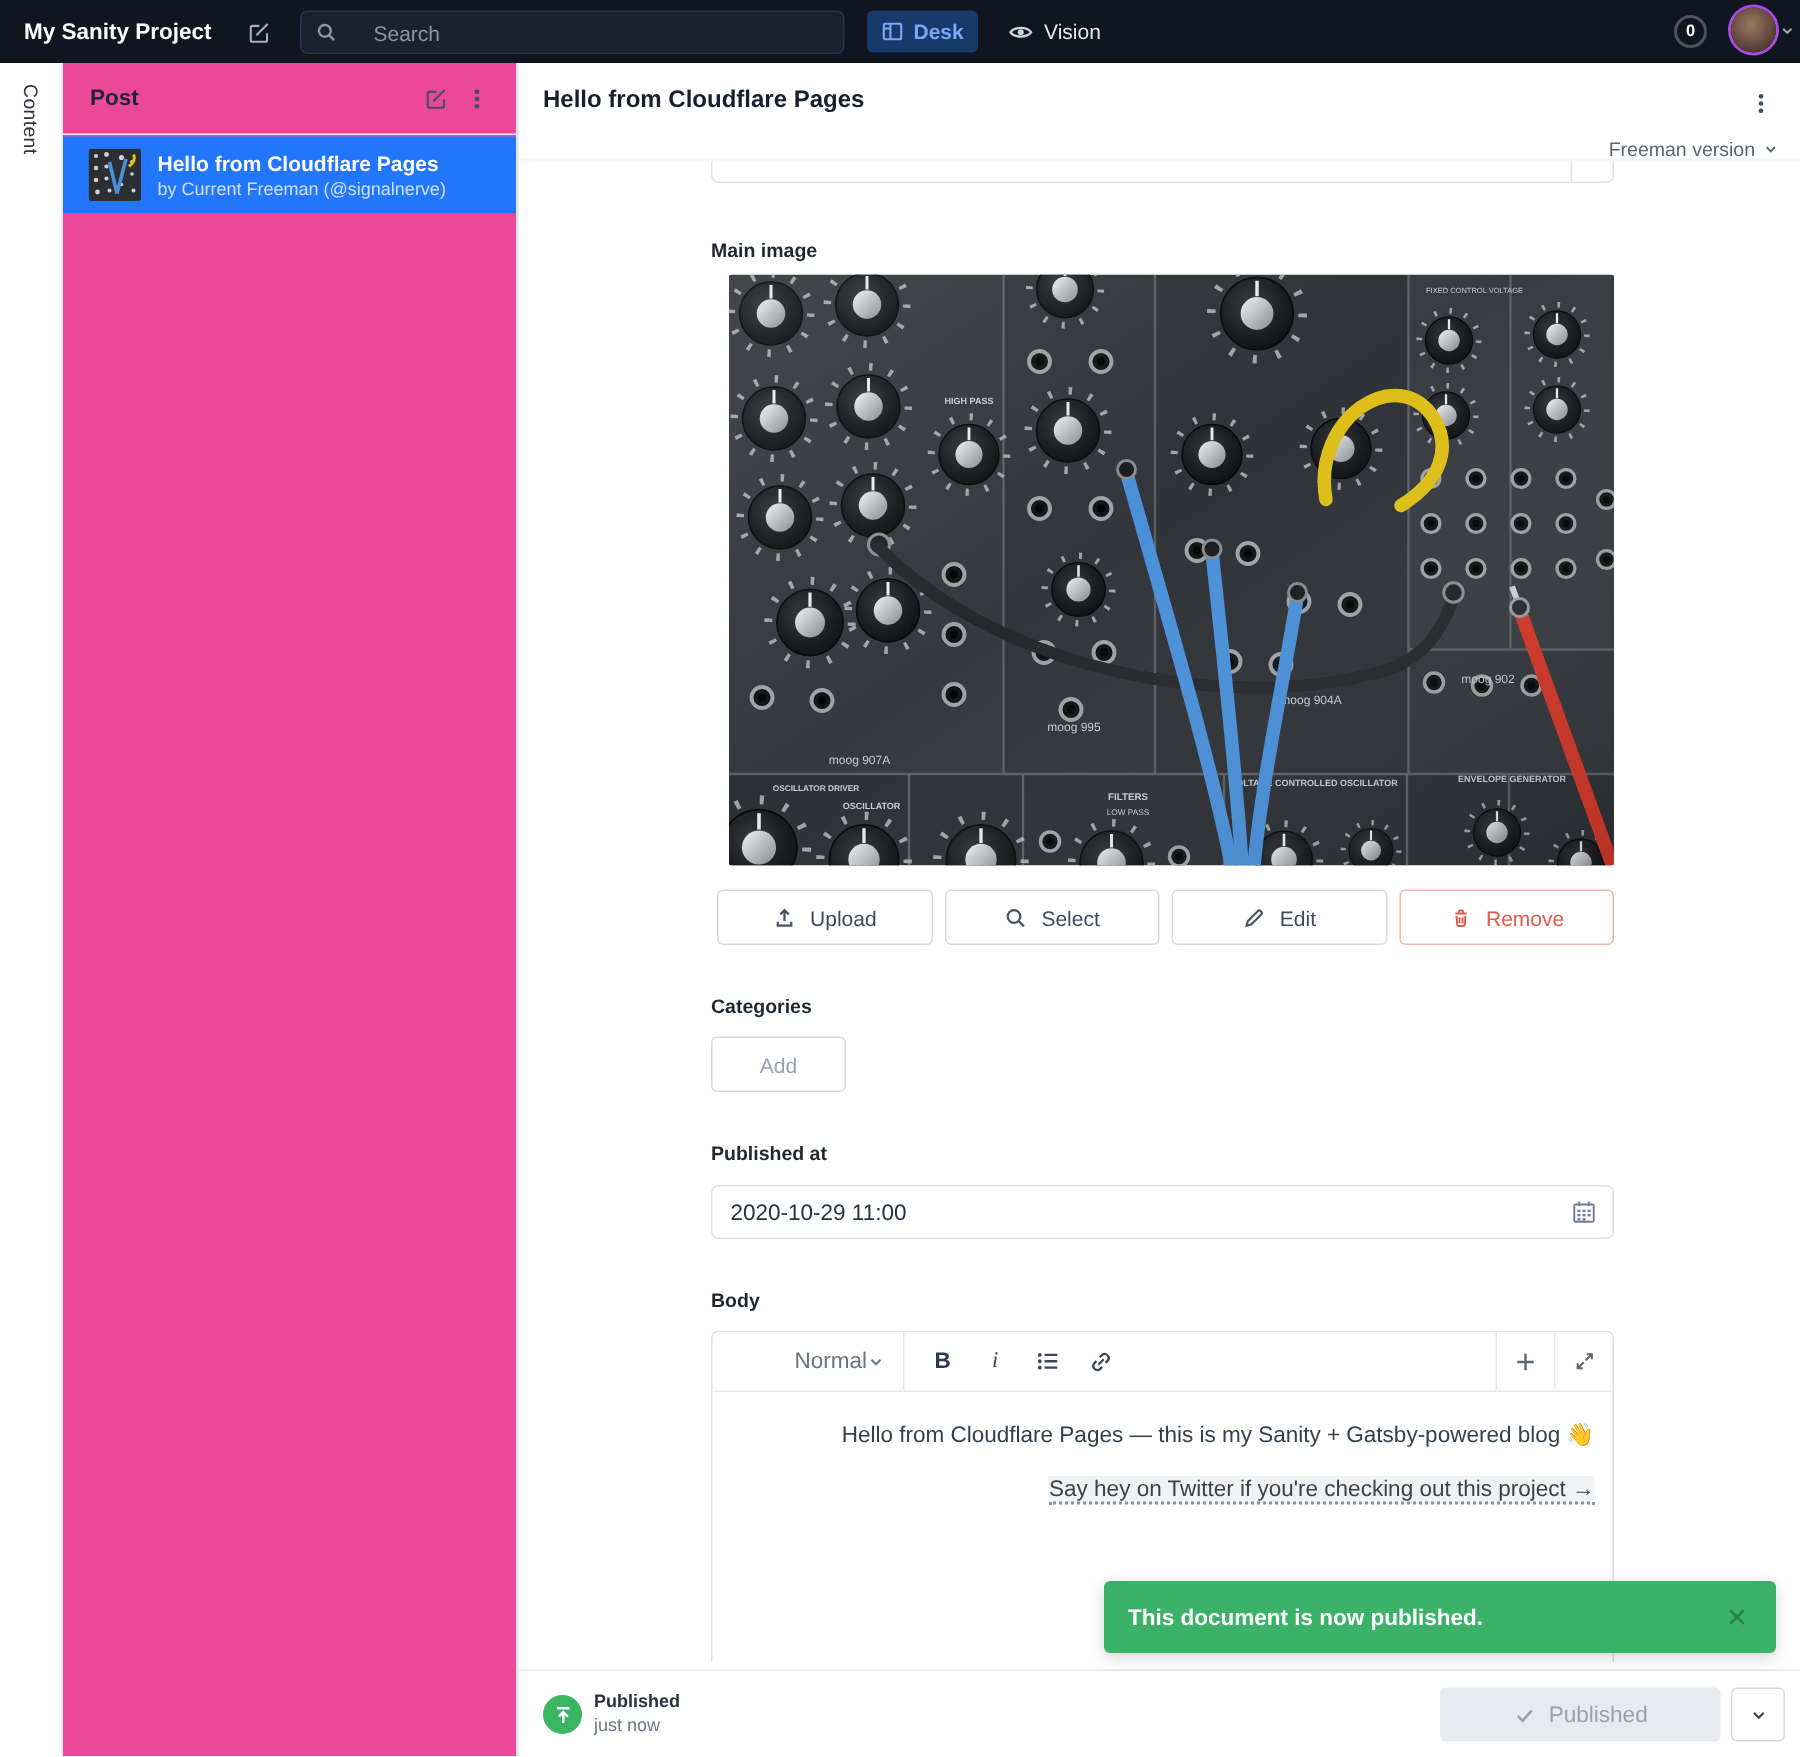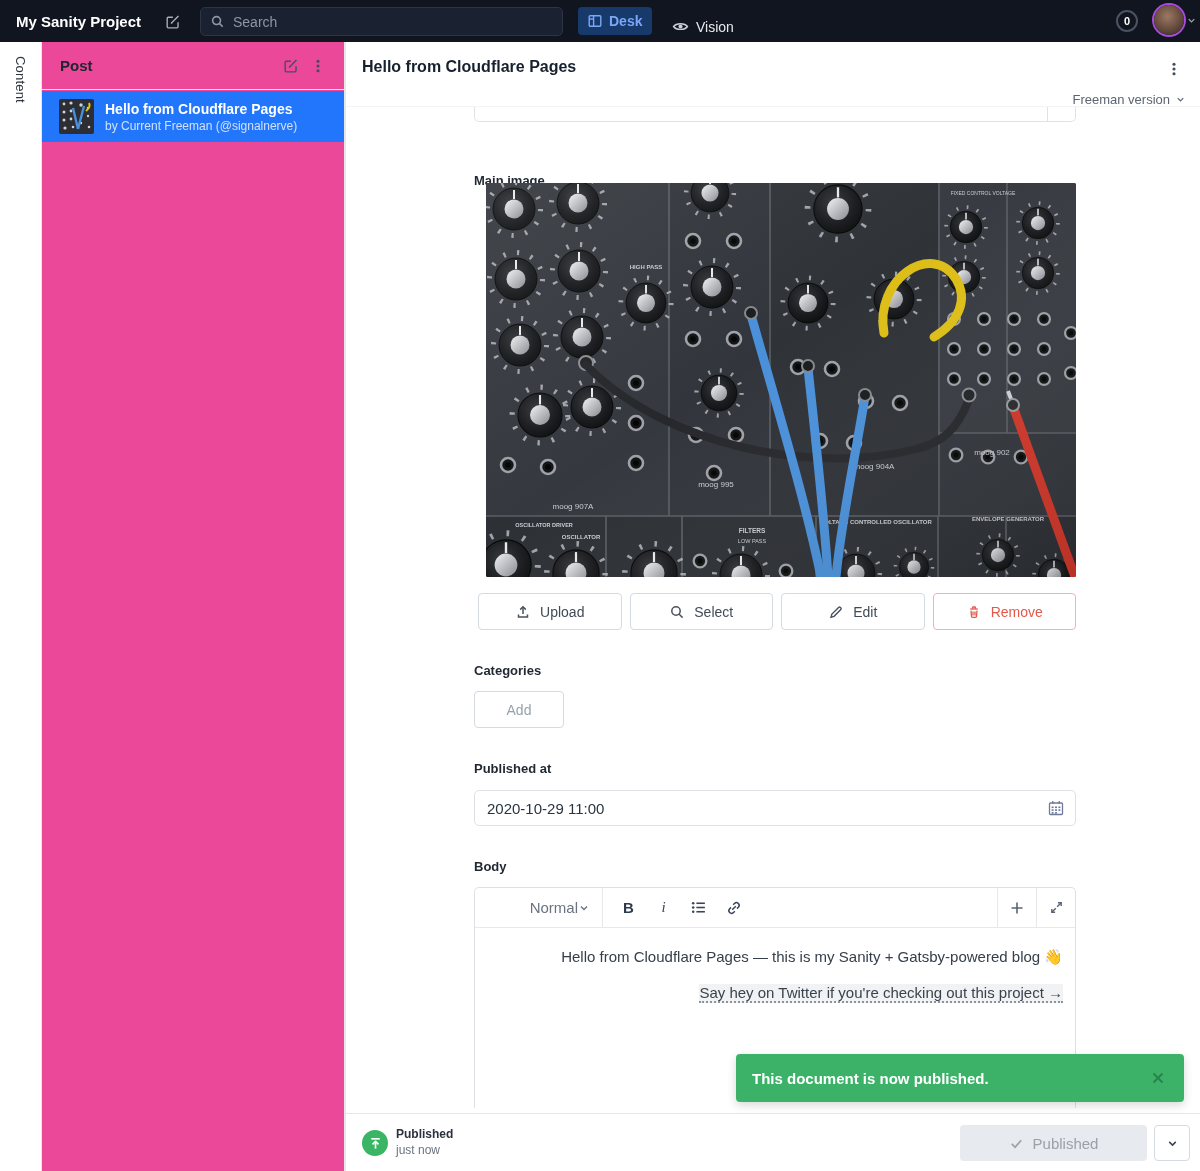--- a/index.html
+++ b/index.html
@@ -5,25 +5,25 @@
   * { margin:0; padding:0; box-sizing:border-box; }
   html,body { background:#fff; }
   body { font-family:"Liberation Sans", sans-serif; }
   .app { position:relative; width:1200px; height:1171px; overflow:hidden; background:#fff; }
 
   
   .topbar { position:absolute; top:0; left:0; width:1200px; height:42px; background:#10151f; display:flex; align-items:center; z-index:40; }
   .project-name { color:#fff; font-size:15px; font-weight:700; margin-left:16px; white-space:nowrap; }
   .tb-compose { margin-left:18px; width:26px; height:26px; display:flex; align-items:center; justify-content:center; cursor:pointer; }
   .searchbox { position:absolute; left:200px; top:7px; width:363px; height:29px; background:#1a2130; border:1px solid #2c3445; border-radius:5px; display:flex; align-items:center; padding:0 9px; }
-  .searchbox input { background:transparent; border:none; outline:none; color:#c4b5fd; font-size:14px; margin-left:8px; width:300px; font-family:"Liberation Sans",sans-serif; }
+  .searchbox input { background:transparent; border:none; outline:none; color:#c4b5fd; font-size:14px; margin-left:24px; width:300px; font-family:"Liberation Sans",sans-serif; }
   .searchbox input::placeholder { color:#8d96a8; }
   .tb-tab { position:absolute; top:7px; height:28px; display:flex; align-items:center; gap:7px; padding:0 10px; border-radius:4px; font-size:14px; cursor:pointer; }
   .tab-desk { left:578px; background:#173a6b; color:#7aa7f8; font-weight:600; }
-  .tab-vision { left:662px; color:#e5e8ec;align-items:flex-end; }
+  .tab-vision { left:662px; color:#e5e8ec; }
   .tb-badge { position:absolute; right:62px; top:10px; width:22px; height:22px; border:2px solid #4b5363; border-radius:50%; color:#fff; font-size:11px; font-weight:700; display:flex; align-items:center; justify-content:center; }
   .tb-avatar { position:absolute; right:16px; top:5px; width:30px; height:30px; border-radius:50%; box-shadow:0 0 0 2px #a94ae0; background:radial-gradient(circle at 45% 38%, #9a7a62 0%, #6e5243 45%, #2e2620 100%); cursor:pointer; }
   .tb-caret { position:absolute; right:3px; top:15px; }
 
   
   .rail { position:absolute; top:42px; left:0; width:42px; bottom:0; background:#fff; border-right:1px solid #e4e7ea; }
   .rail-label { writing-mode:vertical-rl; font-size:13px; color:#2d343d; margin:14px auto 0; display:block; width:max-content; letter-spacing:.2px; }
 
   
   .list-panel { position:absolute; top:42px; left:42px; width:303px; bottom:0; background:#ec4899; border-right:1px solid #e4e7ea; }
@@ -218,21 +218,21 @@
           <path d="M4 6 L8 10 L12 6"></path>
         </svg>
     </div>
 
     <div class="content">
 
       <div class="fld slug-sliver">
           <span class="divider"></span>
         </div>
 
-      <div class="field-label" style="top:66px;">Main image</div>
+      <div class="field-label" style="top:52px;">Main image</div>
 
       <div class="photo">
         <svg width="590" height="394" viewBox="0 0 590 394">
           <defs>
             <radialGradient id="kBody" cx="42%" cy="38%" r="75%">
               <stop offset="0%" stop-color="#36393e"></stop>
                 <stop offset="55%" stop-color="#1b1c1f"></stop>
                 <stop offset="100%" stop-color="#0a0b0c"></stop>
             </radialGradient>
             <linearGradient id="kCap" x1="0" y1="0" x2="1" y2="1">

